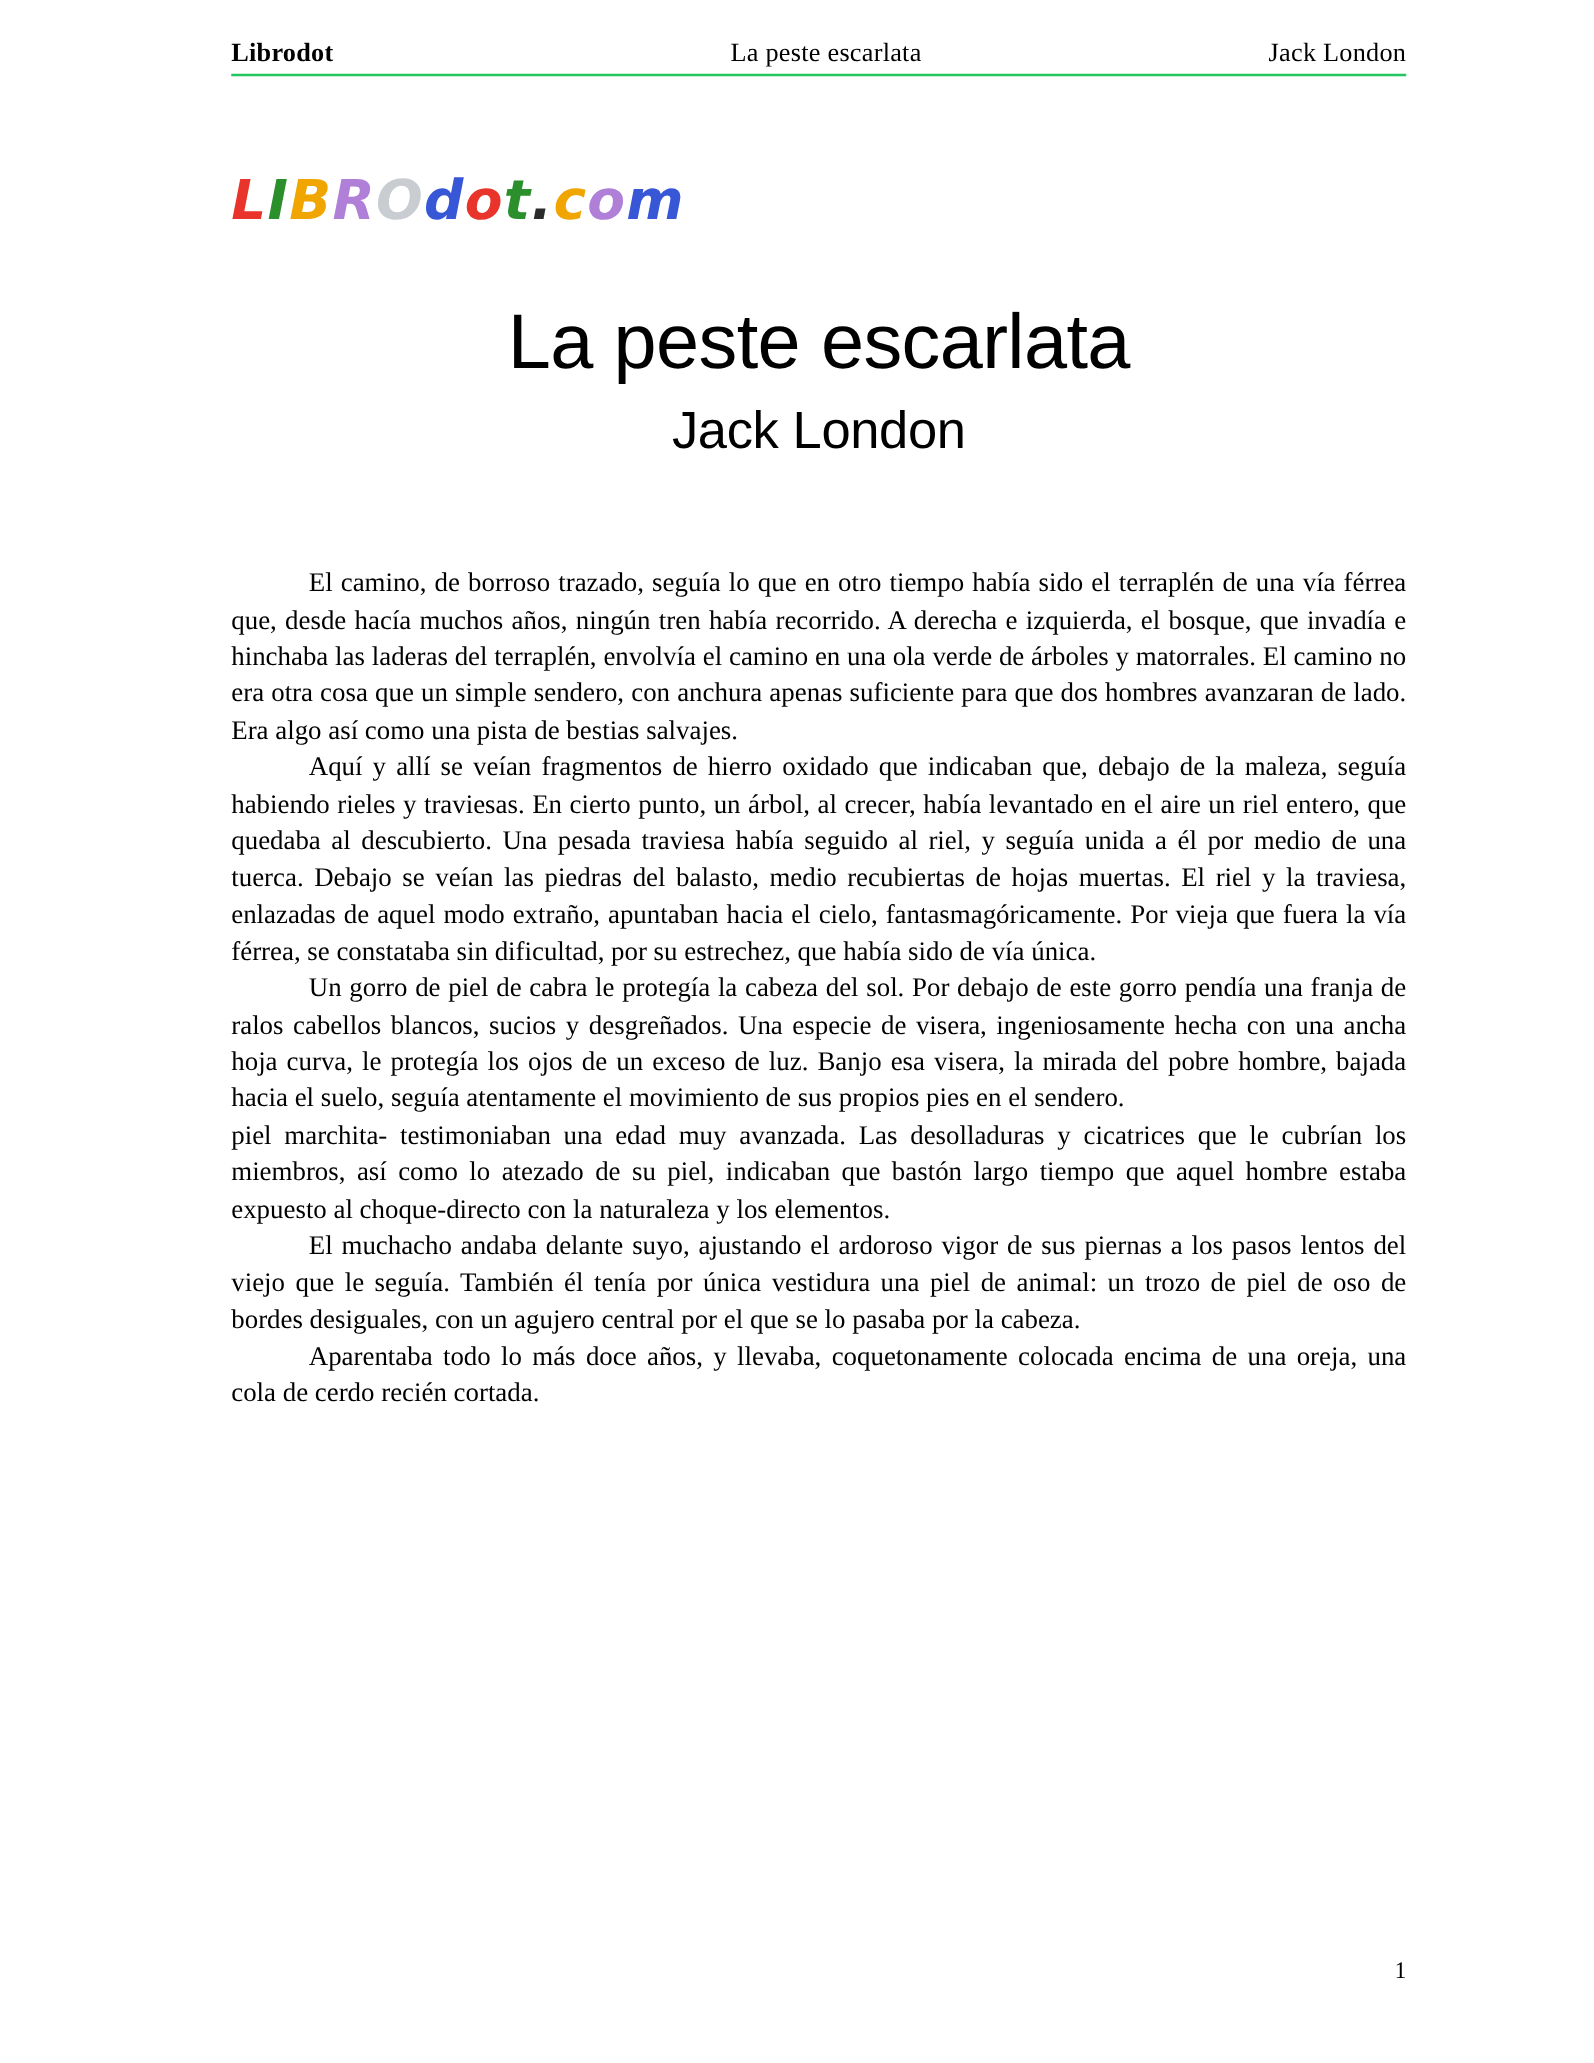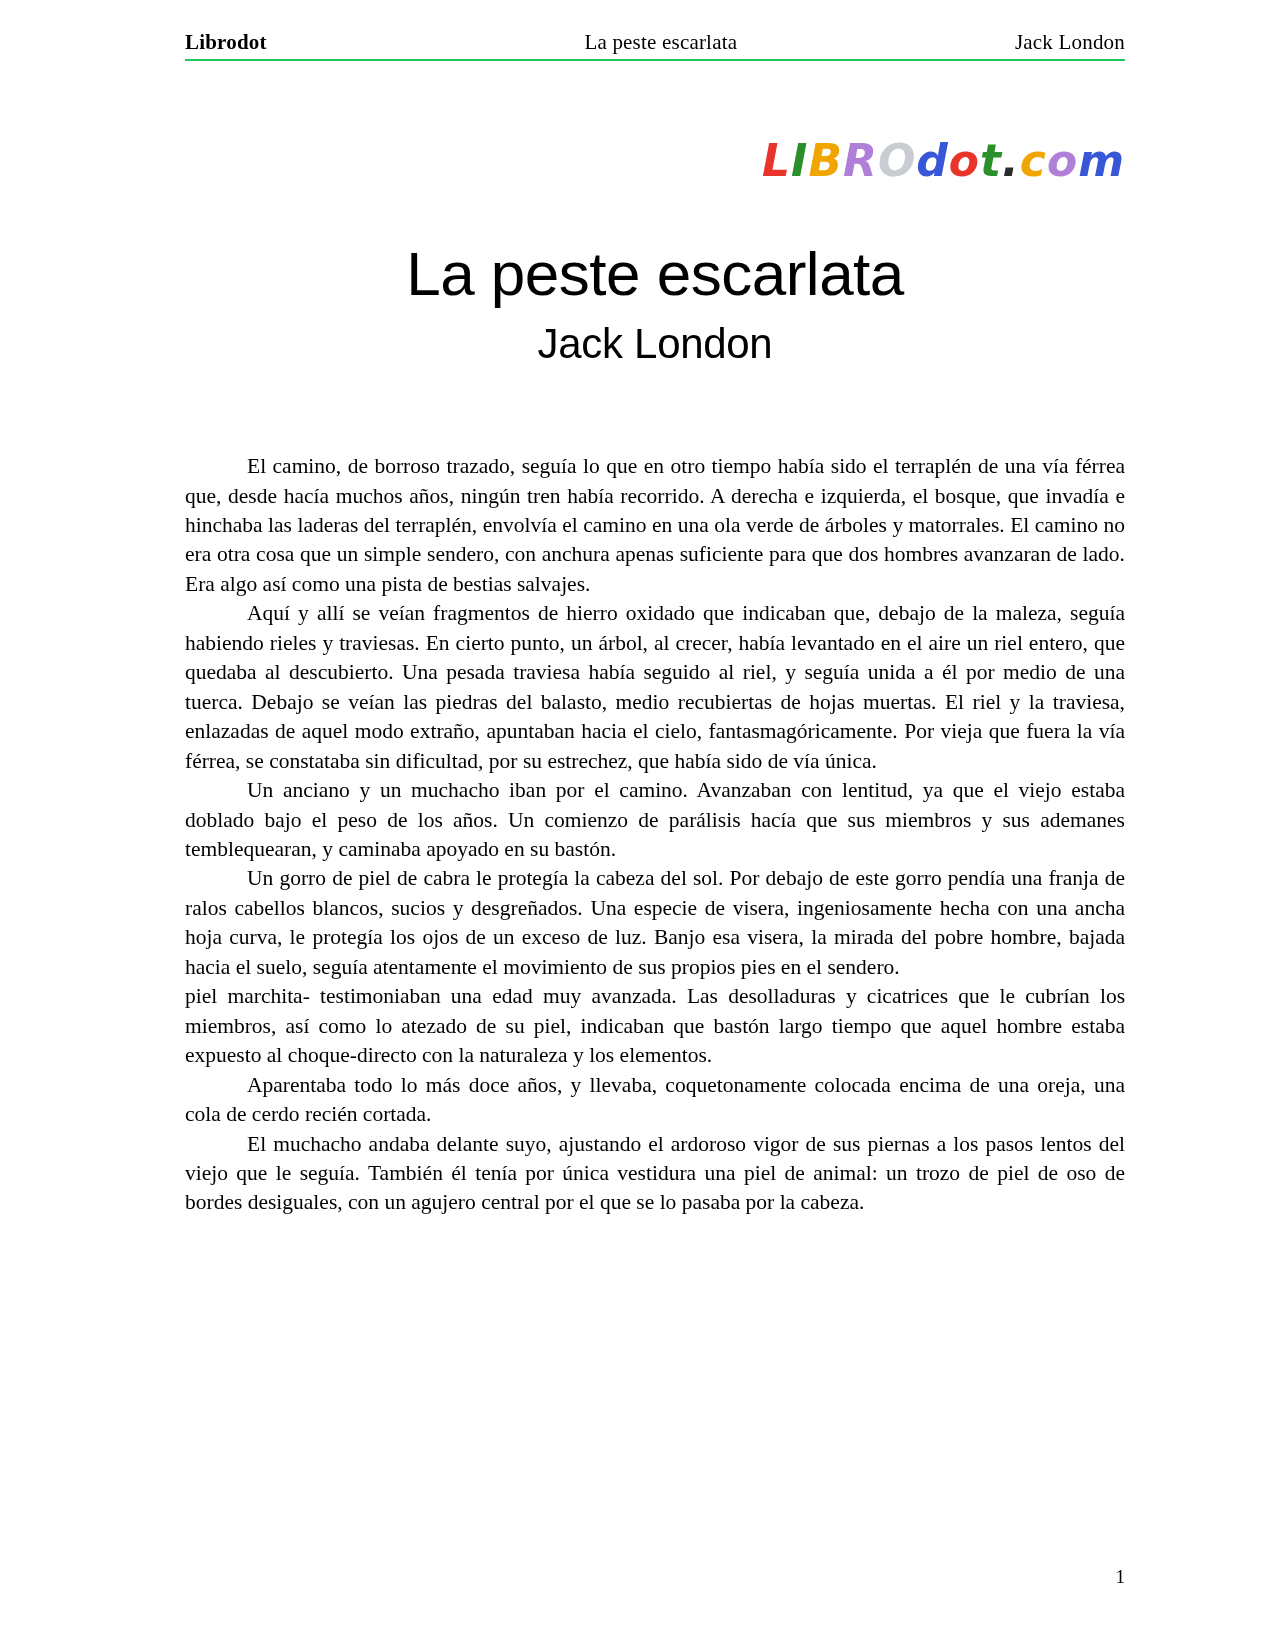--- a/index.html
+++ b/index.html
@@ -38,21 +38,21 @@
   .header .center {
     font-weight: normal;
     flex: 0 0 auto;
     margin-left: 40px;
   }
   .header .right {
     font-weight: normal;
   }
   
   .logo-wrap {
-    text-align: right;
+    text-align: left;
     margin-top: 78px;
     height: 60px;
   }
   .logo {
     display: inline-block;
     font-family: "DejaVu Sans", sans-serif;
     font-weight: bold;
     font-style: italic;
     font-size: 44px;
     letter-spacing: 1px;
@@ -129,21 +129,20 @@
   <div class="logo-wrap">
     <div class="logo"><span class="l1">L</span><span class="l2">I</span><span class="l3">B</span><span class="l4">R</span><span class="l5">O</span><span class="l6">d</span><span class="l7">o</span><span class="l8">t</span><span class="dot">.</span><span class="l9">c</span><span class="l10">o</span><span class="l12">m</span></div>
   </div>
 
   <h1 class="title">La peste escarlata</h1>
   <h2 class="author">Jack London</h2>
 
   <div class="body-text">
     <p>El camino, de borroso trazado, seguía lo que en otro tiempo había sido el terraplén de una vía férrea que, desde hacía muchos años, ningún tren había recorrido. A derecha e izquierda, el bosque, que invadía e hinchaba las laderas del terraplén, envolvía el camino en una ola verde de árboles y matorrales. El camino no era otra cosa que un simple sendero, con anchura apenas suficiente para que dos hombres avanzaran de lado. Era algo así como una pista de bestias salvajes.</p>
     <p>Aquí y allí se veían fragmentos de hierro oxidado que indicaban que, debajo de la maleza, seguía habiendo rieles y traviesas. En cierto punto, un árbol, al crecer, había levantado en el aire un riel entero, que quedaba al descubierto. Una pesada traviesa había seguido al riel, y seguía unida a él por medio de una tuerca. Debajo se veían las piedras del balasto, medio recubiertas de hojas muertas. El riel y la traviesa, enlazadas de aquel modo extraño, apuntaban hacia el cielo, fantasmagóricamente. Por vieja que fuera la vía férrea, se constataba sin dificultad, por su estrechez, que había sido de vía única.</p>
-    <p>Un anciano y un muchacho iban por el camino. Avanzaban con lentitud, ya que el viejo estaba doblado bajo el peso de los años. Un comienzo de parálisis hacía que sus miembros y sus ademanes temblequearan, y caminaba apoyado en su bastón.</p>
     <p>Un gorro de piel de cabra le protegía la cabeza del sol. Por debajo de este gorro pendía una franja de ralos cabellos blancos, sucios y desgreñados. Una especie de visera, ingeniosamente hecha con una ancha hoja curva, le protegía los ojos de un exceso de luz. Banjo esa visera, la mirada del pobre hombre, bajada hacia el suelo, seguía atentamente el movimiento de sus propios pies en el sendero.</p>
     <p class="noindent">piel marchita- testimoniaban una edad muy avanzada. Las desolladuras y cicatrices que le cubrían los miembros, así como lo atezado de su piel, indicaban que bastón largo tiempo que aquel hombre estaba expuesto al choque-directo con la naturaleza y los elementos.</p>
+    <p>El muchacho andaba delante suyo, ajustando el ardoroso vigor de sus piernas a los pasos lentos del viejo que le seguía. También él tenía por única vestidura una piel de animal: un trozo de piel de oso de bordes desiguales, con un agujero central por el que se lo pasaba por la cabeza.</p>
     <p>Aparentaba todo lo más doce años, y llevaba, coquetonamente colocada encima de una oreja, una cola de cerdo recién cortada.</p>
-    <p>El muchacho andaba delante suyo, ajustando el ardoroso vigor de sus piernas a los pasos lentos del viejo que le seguía. También él tenía por única vestidura una piel de animal: un trozo de piel de oso de bordes desiguales, con un agujero central por el que se lo pasaba por la cabeza.</p>
   </div>
 
   <div class="page-number">1</div>
 </div>
 
 </body></html>

